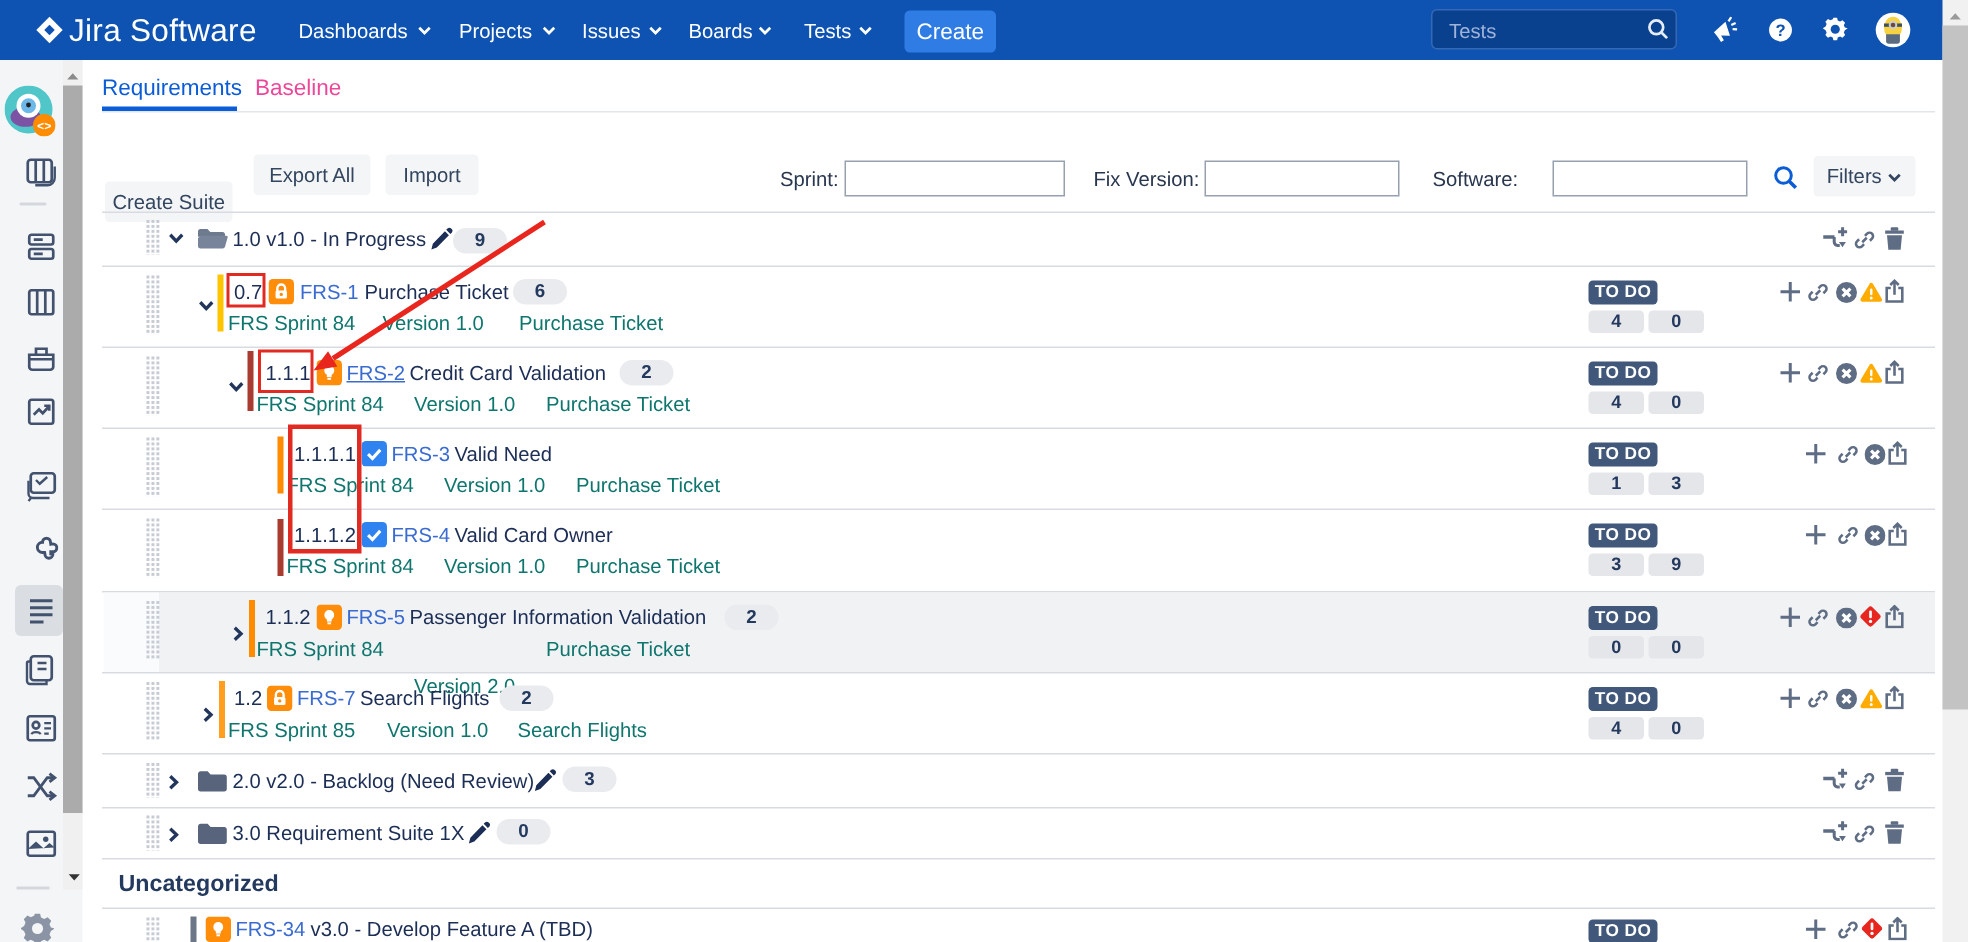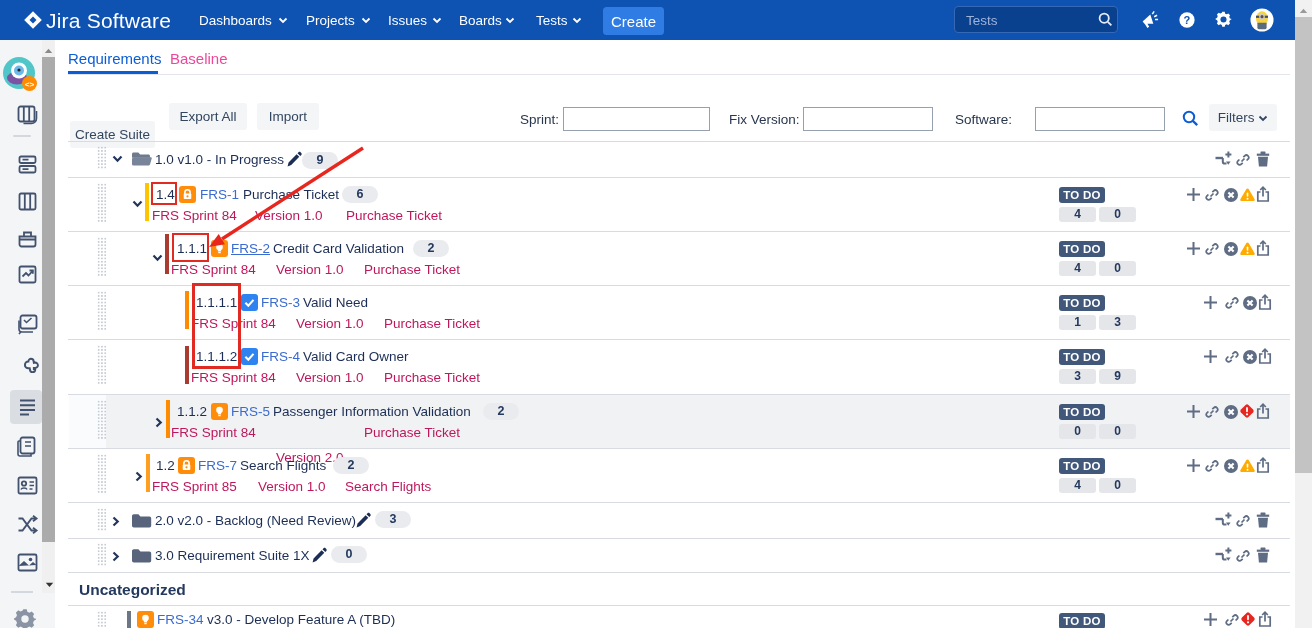--- a/index.html
+++ b/index.html
@@ -1,20 +1,20 @@
 <!DOCTYPE html>
 <html><head><meta charset="utf-8">
 <style>
 html,body{margin:0;padding:0;}
 #pg{position:relative;width:1312px;height:628px;overflow:hidden;background:#fff;font-family:"Liberation Sans",sans-serif;}
 .ab{position:absolute;}
 .sep{position:absolute;left:68px;width:1222px;height:1px;background:#D8DCE2;}
 .ttl{position:absolute;font-size:13.5px;color:#1C2E55;white-space:nowrap;}
 .lnk{color:#3A6BD0;}
-.sub{position:absolute;font-size:13.5px;color:#be185d;white-space:nowrap;}
+.sub{position:absolute;font-size:13.5px;color:#0f766e;white-space:nowrap;}
 .badge{position:absolute;height:17px;width:36px;border-radius:9px;background:#EAEBEE;color:#24395E;font-size:12.5px;font-weight:bold;text-align:center;line-height:17px;}
 .lz{position:absolute;width:46px;height:16px;background:#41587A;border-radius:3px;color:#fff;font-size:11.5px;font-weight:bold;text-align:center;line-height:16px;letter-spacing:.3px;}
 .pill{position:absolute;width:37px;height:15px;background:#E5E6EA;border-radius:3px;color:#24395E;font-size:12px;font-weight:bold;text-align:center;line-height:15px;}
 .bar{position:absolute;width:4px;}
 .dh{position:absolute;left:97px;width:10px;background-image:radial-gradient(circle,#C6CBD4 1px,rgba(0,0,0,0) 1.1px);background-size:3.3px 3.3px;}
 .btn{position:absolute;height:27px;background:#F4F5F7;border-radius:3px;font-size:13.5px;color:#33465F;display:flex;align-items:center;justify-content:center;}
 .inp{position:absolute;height:24px;border:1px solid #97A0AF;background:#fff;box-sizing:border-box;}
 .lab{position:absolute;font-size:13.5px;color:#28364E;white-space:nowrap;}
 .rbox{position:absolute;border:2.5px solid #E12B22;}
 .nvi{position:absolute;font-size:13.5px;color:#fff;white-space:nowrap;}
@@ -223,21 +223,21 @@
       <rect x="4.5" y="0.5" width="5" height="2.4" rx="0.6" fill="#5E6C84"></rect>
       <path d="M0.8 2.6h12.4v2.2H0.8z" fill="#5E6C84"></path>
       <path d="M2 5.8h10l-0.9 9.7H2.9z" fill="#5E6C84"></path>
     </svg>
 
 <div class="dh" style="top:183px;height:40px;"></div>
 <svg class="ab" style="left:132px;top:200px" width="11" height="8" viewBox="0 0 11 8">
       <path d="M1.5 1.5L5.5 5.7 9.5 1.5" stroke="#22365C" stroke-width="2.2" fill="none"></path>
     </svg>
 <div class="bar" style="left:145px;top:183px;height:38px;background:#FFC400;"></div>
-<div class="ttl" style="left:156px;top:187px;">1.4</div>
+<div class="ttl" style="left:156px;top:187px;">0.7</div>
 <svg class="ab" style="left:179px;top:186px" width="17" height="17" viewBox="0 0 17 17">
       <rect width="17" height="17" rx="3" fill="#FF8D0A"></rect>
       <path d="M5.9 8V6.3a2.6 2.6 0 0 1 5.2 0V8" stroke="#fff" stroke-width="1.6" fill="none"></path>
       <rect x="4.7" y="7.6" width="7.6" height="5.4" rx="1" fill="#fff"></rect>
       <circle cx="8.5" cy="10.3" r="1.1" fill="#FF8D0A"></circle>
     </svg>
 <div class="ttl lnk" style="left:200px;top:187px;">FRS-1</div>
 <div class="ttl" style="left:243px;top:187px;">Purchase Ticket</div>
 <div class="badge" style="left:342px;top:186px;">6</div>
 <div class="sub" style="left:152px;top:208px;">FRS Sprint 84</div>

